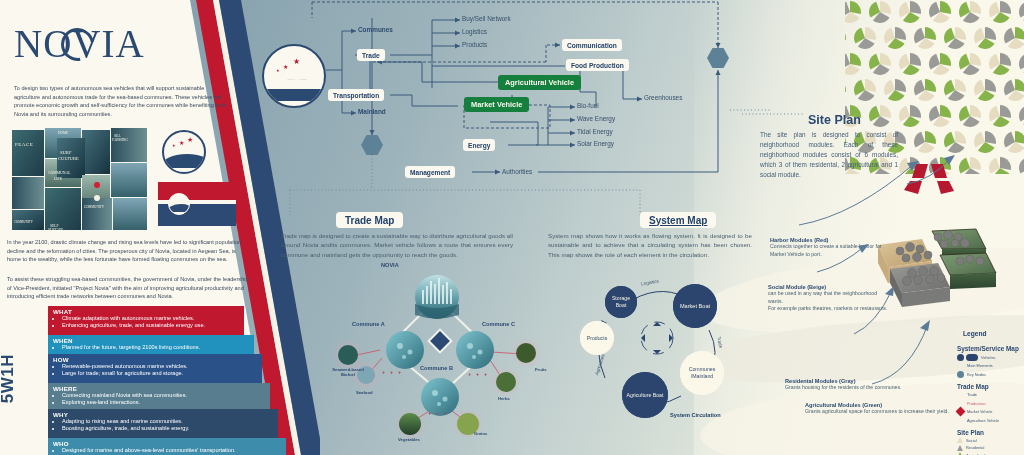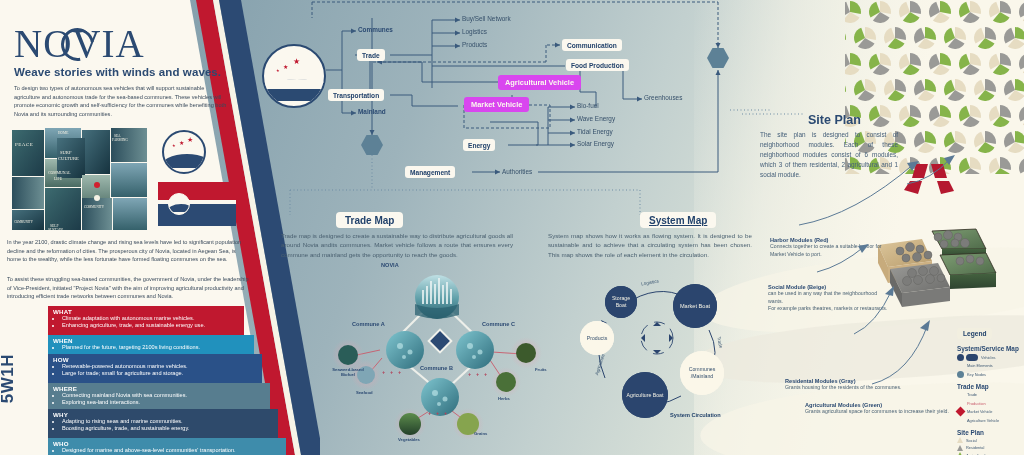--- a/index.html
+++ b/index.html
@@ -117,21 +117,21 @@
   .row ul { margin:0 0 0 9px; }
   .row li { font-size:5.6px; line-height:7.4px; color:#fff; }
 
   
   .flow { position:absolute; left:250px; top:0; width:520px; height:215px; z-index:5; }
   .node {
     position:absolute; background:#fbf8ef; color:#22426b;
     font-size:6.6px; font-weight:bold; padding:2.5px 5px; border-radius:3px;
     white-space:nowrap;
   }
-  .node.dark { background:#d946ef; color:#fbf8ef; font-size:7.4px; padding:3px 7px; }
+  .node.dark { background:#15803d; color:#fbf8ef; font-size:7.4px; padding:3px 7px; }
   .leaf {
     position:absolute; font-size:6.4px; color:#36506a; white-space:nowrap;
   }
   .hex {
     position:absolute; width:22px; height:20px; background:#5d8196;
     clip-path:polygon(25% 0,75% 0,100% 50%,75% 100%,25% 100%,0 50%);
   }
 
   
   .big-emblem { position:absolute; left:262px; top:44px; width:64px; height:64px; z-index:6; }
@@ -420,21 +420,20 @@
   <div class="stripe stripe-red"></div>
   <div class="stripe stripe-thin"></div>
   <div class="stripe stripe-navy"></div>
   <div class="left-panel"></div>
 
   <div class="lc logo-wrap">
     <div class="logo-text">NOVIA</div>
     <div class="logo-swirl"></div>
   </div>
 
-  <div class="lc tagline">Weave stories with winds and waves.</div>
   <div class="lc para p1">To design two types of autonomous sea vehicles that will support sustainable agriculture and autonomous trade for the sea-based communes. These vehicles will promote economic growth and self-sufficiency for the communes while benefiting both Novia and its surrounding communities.</div>
 
   <div class="lc mood">
     <svg width="135" height="102" viewBox="0 0 135 102">
       <defs>
         <linearGradient id="mb1" x1="0" y1="0" x2="1" y2="1">
             <stop offset="0" stop-color="#3d6b70"></stop>
             <stop offset="1" stop-color="#1d3b48"></stop>
           </linearGradient>
         <linearGradient id="mb2" x1="0" y1="0" x2="0" y2="1">

